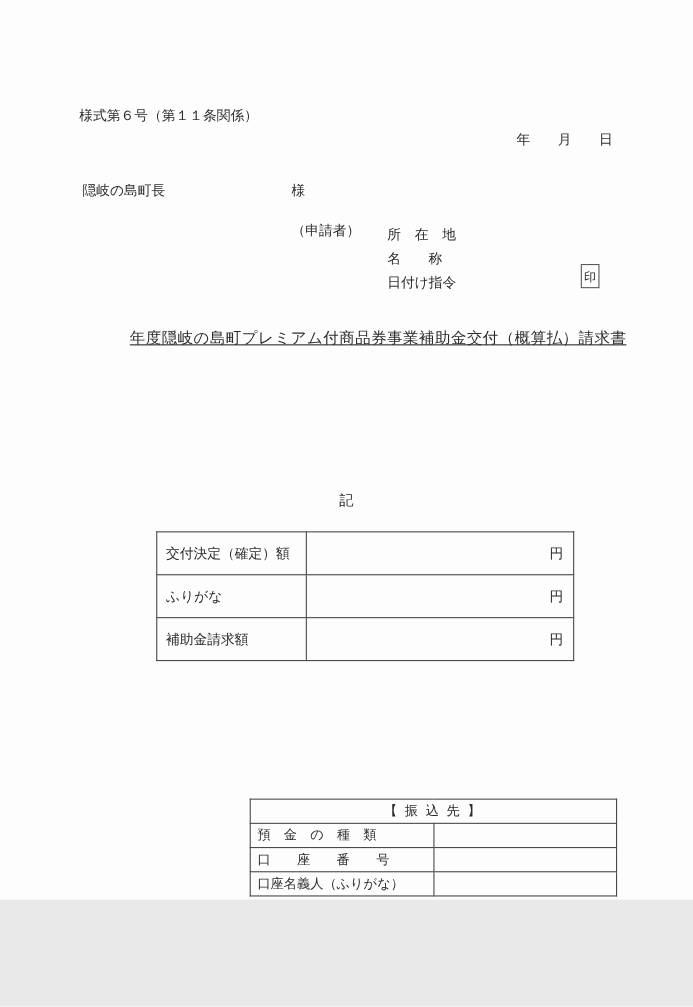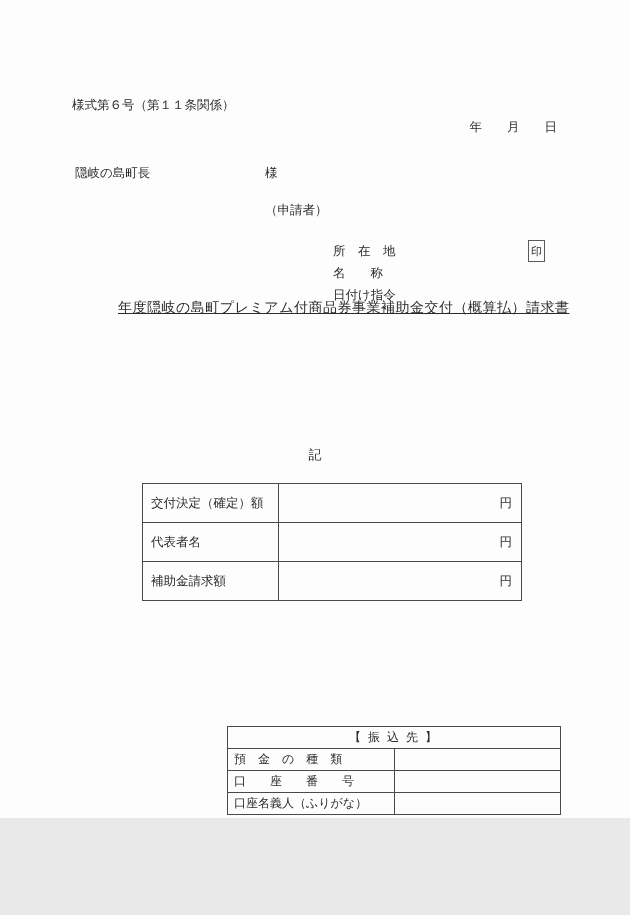--- a/index.html
+++ b/index.html
@@ -19,21 +19,21 @@
     overflow: hidden;
   }
   .abs { position: absolute; white-space: nowrap; }
 
   .form-number   { left: 72px;  top: 97px; }
   .date-line     { right: 73px; top: 119px; }
   .addressee     { left: 75px;  top: 165px; }
   .honorific     { left: 265px; top: 165px; }
 
   .applicant-label  { left: 265px; top: 202px; }
-  .applicant-fields { left: 333px; top: 202px; line-height: 22px; white-space: nowrap; margin-top: 38px; }
+  .applicant-fields { left: 352px; top: 202px; line-height: 22px; white-space: nowrap; }
 
   .seal-box {
     left: 528px; top: 240px;
     width: 17px; height: 22px;
     border: 1px solid #5a5a5a;
     display: flex; align-items: center; justify-content: center;
     font-size: 11px;
     box-sizing: border-box;
   }
 
@@ -108,21 +108,21 @@
   <div class="abs record-heading">記</div>
 
   <div class="abs amount-table-wrap">
     <table class="amount-table">
       <tbody>
         <tr>
           <td class="label-cell">交付決定（確定）額</td>
           <td class="value-cell"><span class="value-text"></span><span>円</span></td>
         </tr>
         <tr>
-          <td class="label-cell">代表者名</td>
+          <td class="label-cell">ふりがな</td>
           <td class="value-cell"><span class="value-text"></span><span>円</span></td>
         </tr>
         <tr>
           <td class="label-cell">補助金請求額</td>
           <td class="value-cell"><span class="value-text"></span><span>円</span></td>
         </tr>
       </tbody>
     </table>
   </div>
 

